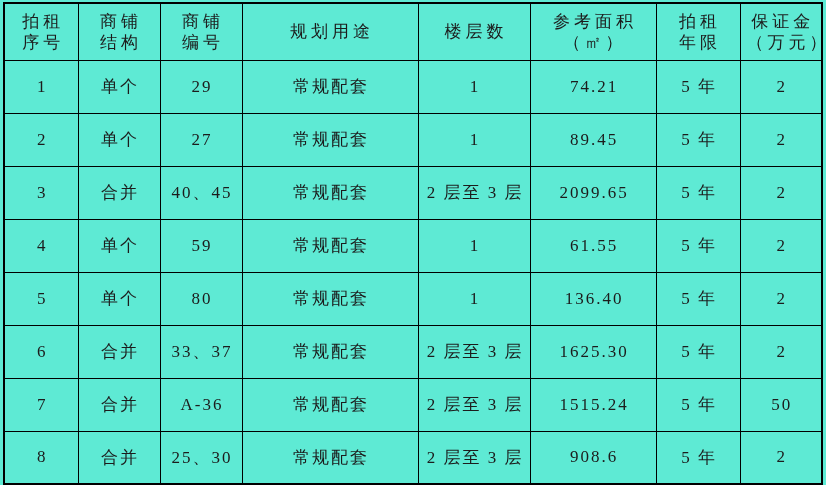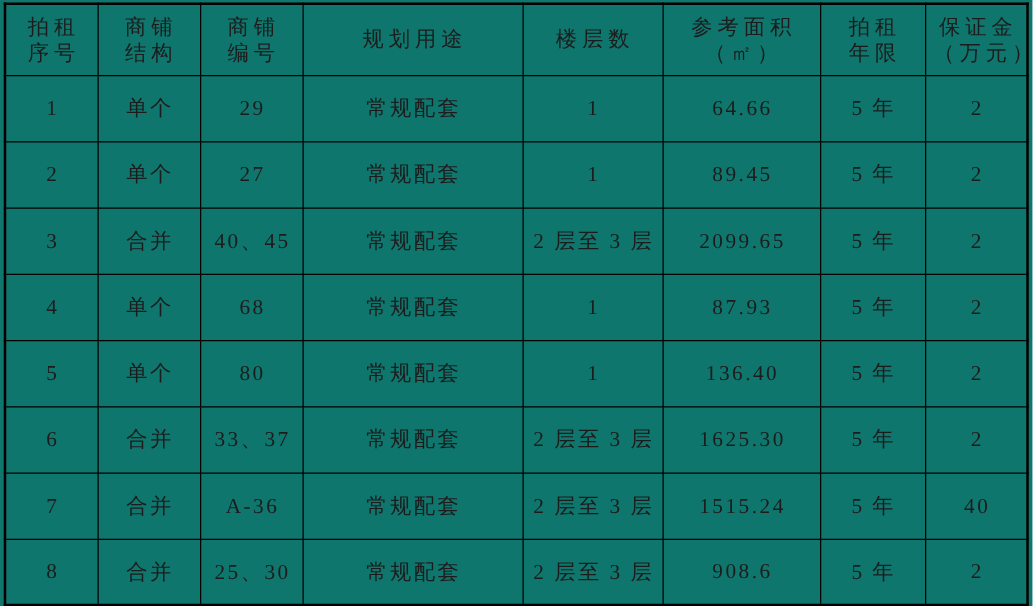--- a/index.html
+++ b/index.html
@@ -4,21 +4,21 @@
 <style>
   html, body {
     margin: 0;
     padding: 0;
     background: #ffffff;
   }
   .page {
     width: 826px;
     height: 485px;
     box-sizing: border-box;
-    background: #0f766e;
+    background: #5eead4;
     padding: 2px 3px;
     overflow: hidden;
     font-family: "Liberation Serif", "DejaVu Serif", serif;
   }
   table.shop-table {
     width: 820px;
     table-layout: fixed;
     border-collapse: collapse;
     border: 2px solid #000000;
   }
@@ -102,21 +102,21 @@
           </th>
         </tr>
     </thead>
     <tbody>
         <tr>
           <td>1</td>
           <td>单个</td>
           <td>29</td>
           <td>常规配套</td>
           <td>1</td>
-          <td>64.66</td>
+          <td>74.21</td>
           <td>5 年</td>
           <td>2</td>
         </tr>
         <tr>
           <td>2</td>
           <td>单个</td>
           <td>27</td>
           <td>常规配套</td>
           <td>1</td>
           <td>89.45</td>
@@ -129,24 +129,24 @@
           <td>40、45</td>
           <td>常规配套</td>
           <td>2 层至 3 层</td>
           <td>2099.65</td>
           <td>5 年</td>
           <td>2</td>
         </tr>
         <tr>
           <td>4</td>
           <td>单个</td>
-          <td>68</td>
+          <td>59</td>
           <td>常规配套</td>
           <td>1</td>
-          <td>87.93</td>
+          <td>61.55</td>
           <td>5 年</td>
           <td>2</td>
         </tr>
         <tr>
           <td>5</td>
           <td>单个</td>
           <td>80</td>
           <td>常规配套</td>
           <td>1</td>
           <td>136.40</td>
@@ -164,21 +164,21 @@
           <td>2</td>
         </tr>
         <tr>
           <td>7</td>
           <td>合并</td>
           <td>A-36</td>
           <td>常规配套</td>
           <td>2 层至 3 层</td>
           <td>1515.24</td>
           <td>5 年</td>
-          <td>40</td>
+          <td>50</td>
         </tr>
         <tr>
           <td>8</td>
           <td>合并</td>
           <td>25、30</td>
           <td>常规配套</td>
           <td>2 层至 3 层</td>
           <td>908.6</td>
           <td>5 年</td>
           <td>2</td>

